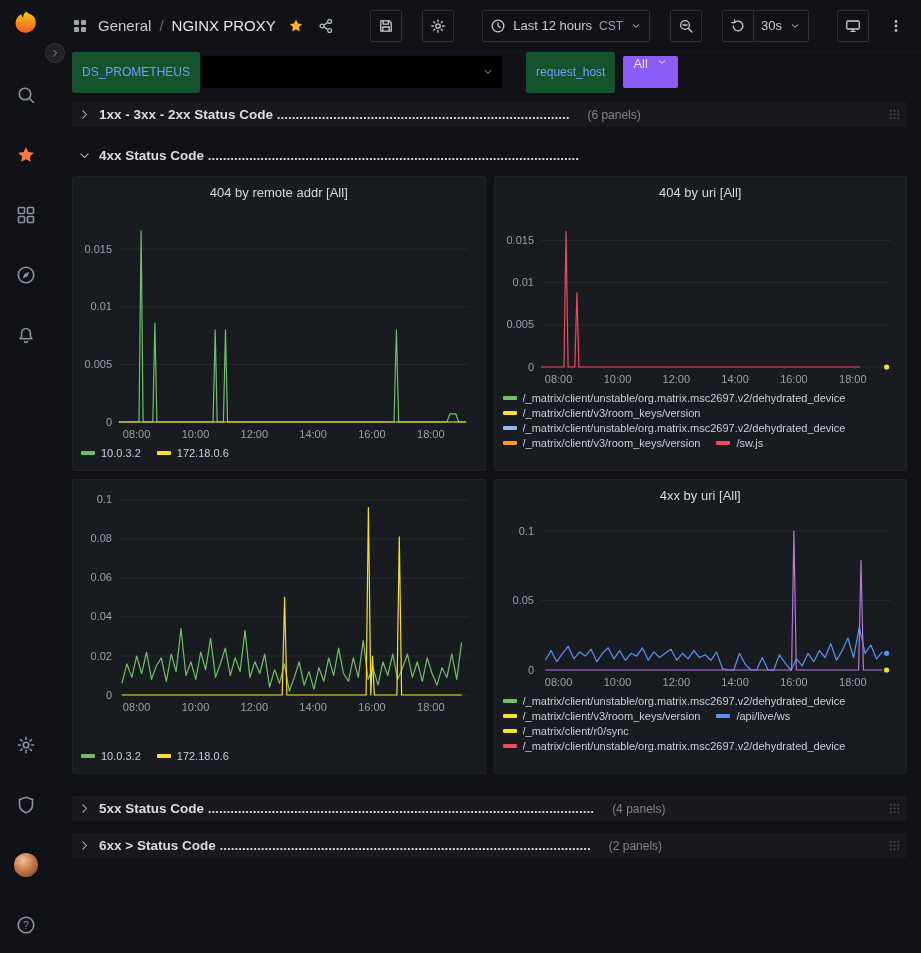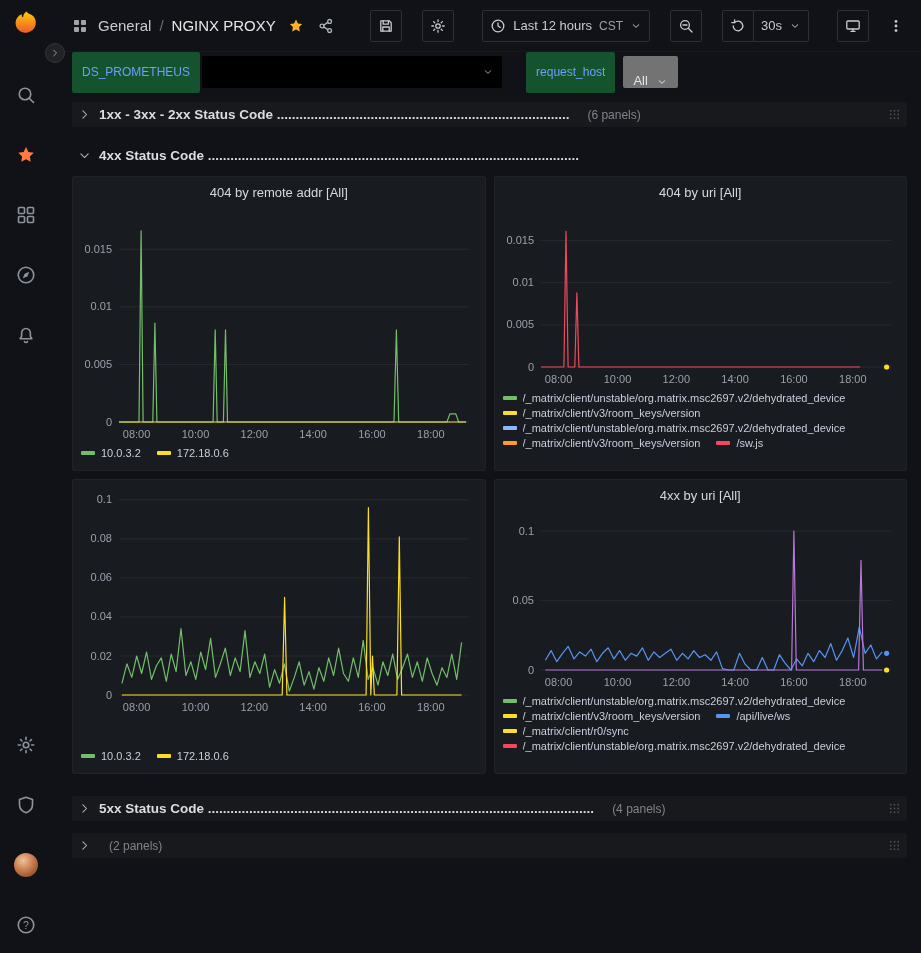--- a/index.html
+++ b/index.html
@@ -38,21 +38,21 @@
   .tbtn.borderless{border:none;min-width:22px;padding:0 2px;}
   .tgroup{display:flex;}
   .tgroup .tbtn:first-child{border-radius:2px 0 0 2px;}
   .tgroup .tbtn:last-child{border-left:none;border-radius:0 2px 2px 0;}
   .ml12{margin-left:12px;} .ml20{margin-left:20px;text-align:right;} .ml8{margin-left:8px;}
 
   
   .subnav{height:40px;flex:0 0 40px;display:flex;align-items:center;padding:0 14px 0 20px;box-sizing:border-box;}
   .var-label{height:41px;display:flex;align-items:center;padding:0 10px;background:#14532d;color:#6e9fff;font-size:12px;font-weight:500;border-radius:2px;cursor:pointer;white-space:nowrap;}
   .var-redacted{width:300px;height:32px;background:#000;border-radius:2px;display:flex;align-items:center;justify-content:flex-end;padding:0 8px;box-sizing:border-box;color:#9aa0ac;cursor:pointer;}
-  .var-picker{height:32px;display:flex;align-items:flex-end;gap:8px;padding:0 10px;background:#737373;color:#e3e4e6;font-size:13px;border-radius:2px;cursor:pointer;}
+  .var-picker{height:32px;display:flex;align-items:flex-start;gap:8px;padding:0 10px;background:#8b5cf6;color:#e3e4e6;font-size:13px;border-radius:2px;cursor:pointer;}
 
   
   .dash{flex:1;overflow:hidden;padding:10px 14px 0 20px;box-sizing:border-box;}
   .row-head{display:flex;align-items:center;height:25px;gap:8px;cursor:pointer;padding:0 6px;border-radius:2px;}
   .row-head.collapsed{background:#17191d;}
   .row-head .chev{color:#aeb4bd;flex:0 0 auto;}
   .row-title{font-size:13.5px;font-weight:700;color:#dcdde0;white-space:nowrap;overflow:hidden;text-overflow:clip;}
   .row-count{font-size:12px;color:#80838a;margin-left:10px;white-space:nowrap;}
   .row-handle{margin-left:auto;color:#4a4c52;flex:0 0 auto;cursor:grab;}
   .mt16{margin-top:16px;} .mt14{margin-top:22px;} .mt12{margin-top:12px;}
@@ -476,20 +476,21 @@
             </svg>
         </span>
       </div>
 
       <div class="row-head collapsed mt12">
         <span class="chev">
             <svg class="ic" width="13" height="13" viewBox="0 0 16 16">
               <path class="s" d="M6 3.5L10.5 8 6 12.5"></path>
             </svg>
           </span>
+        <span class="row-title">6xx &gt; Status Code ...................................................................................................</span>
         <span class="row-count">(2 panels)</span>
         <span class="row-handle">
           <svg class="ic" width="13" height="13" viewBox="0 0 14 14">
               <circle class="f" cx="3" cy="3" r="1"></circle>
               <circle class="f" cx="7" cy="3" r="1"></circle>
               <circle class="f" cx="11" cy="3" r="1"></circle>
               <circle class="f" cx="3" cy="7" r="1"></circle>
               <circle class="f" cx="7" cy="7" r="1"></circle>
               <circle class="f" cx="11" cy="7" r="1"></circle>
               <circle class="f" cx="3" cy="11" r="1"></circle>

